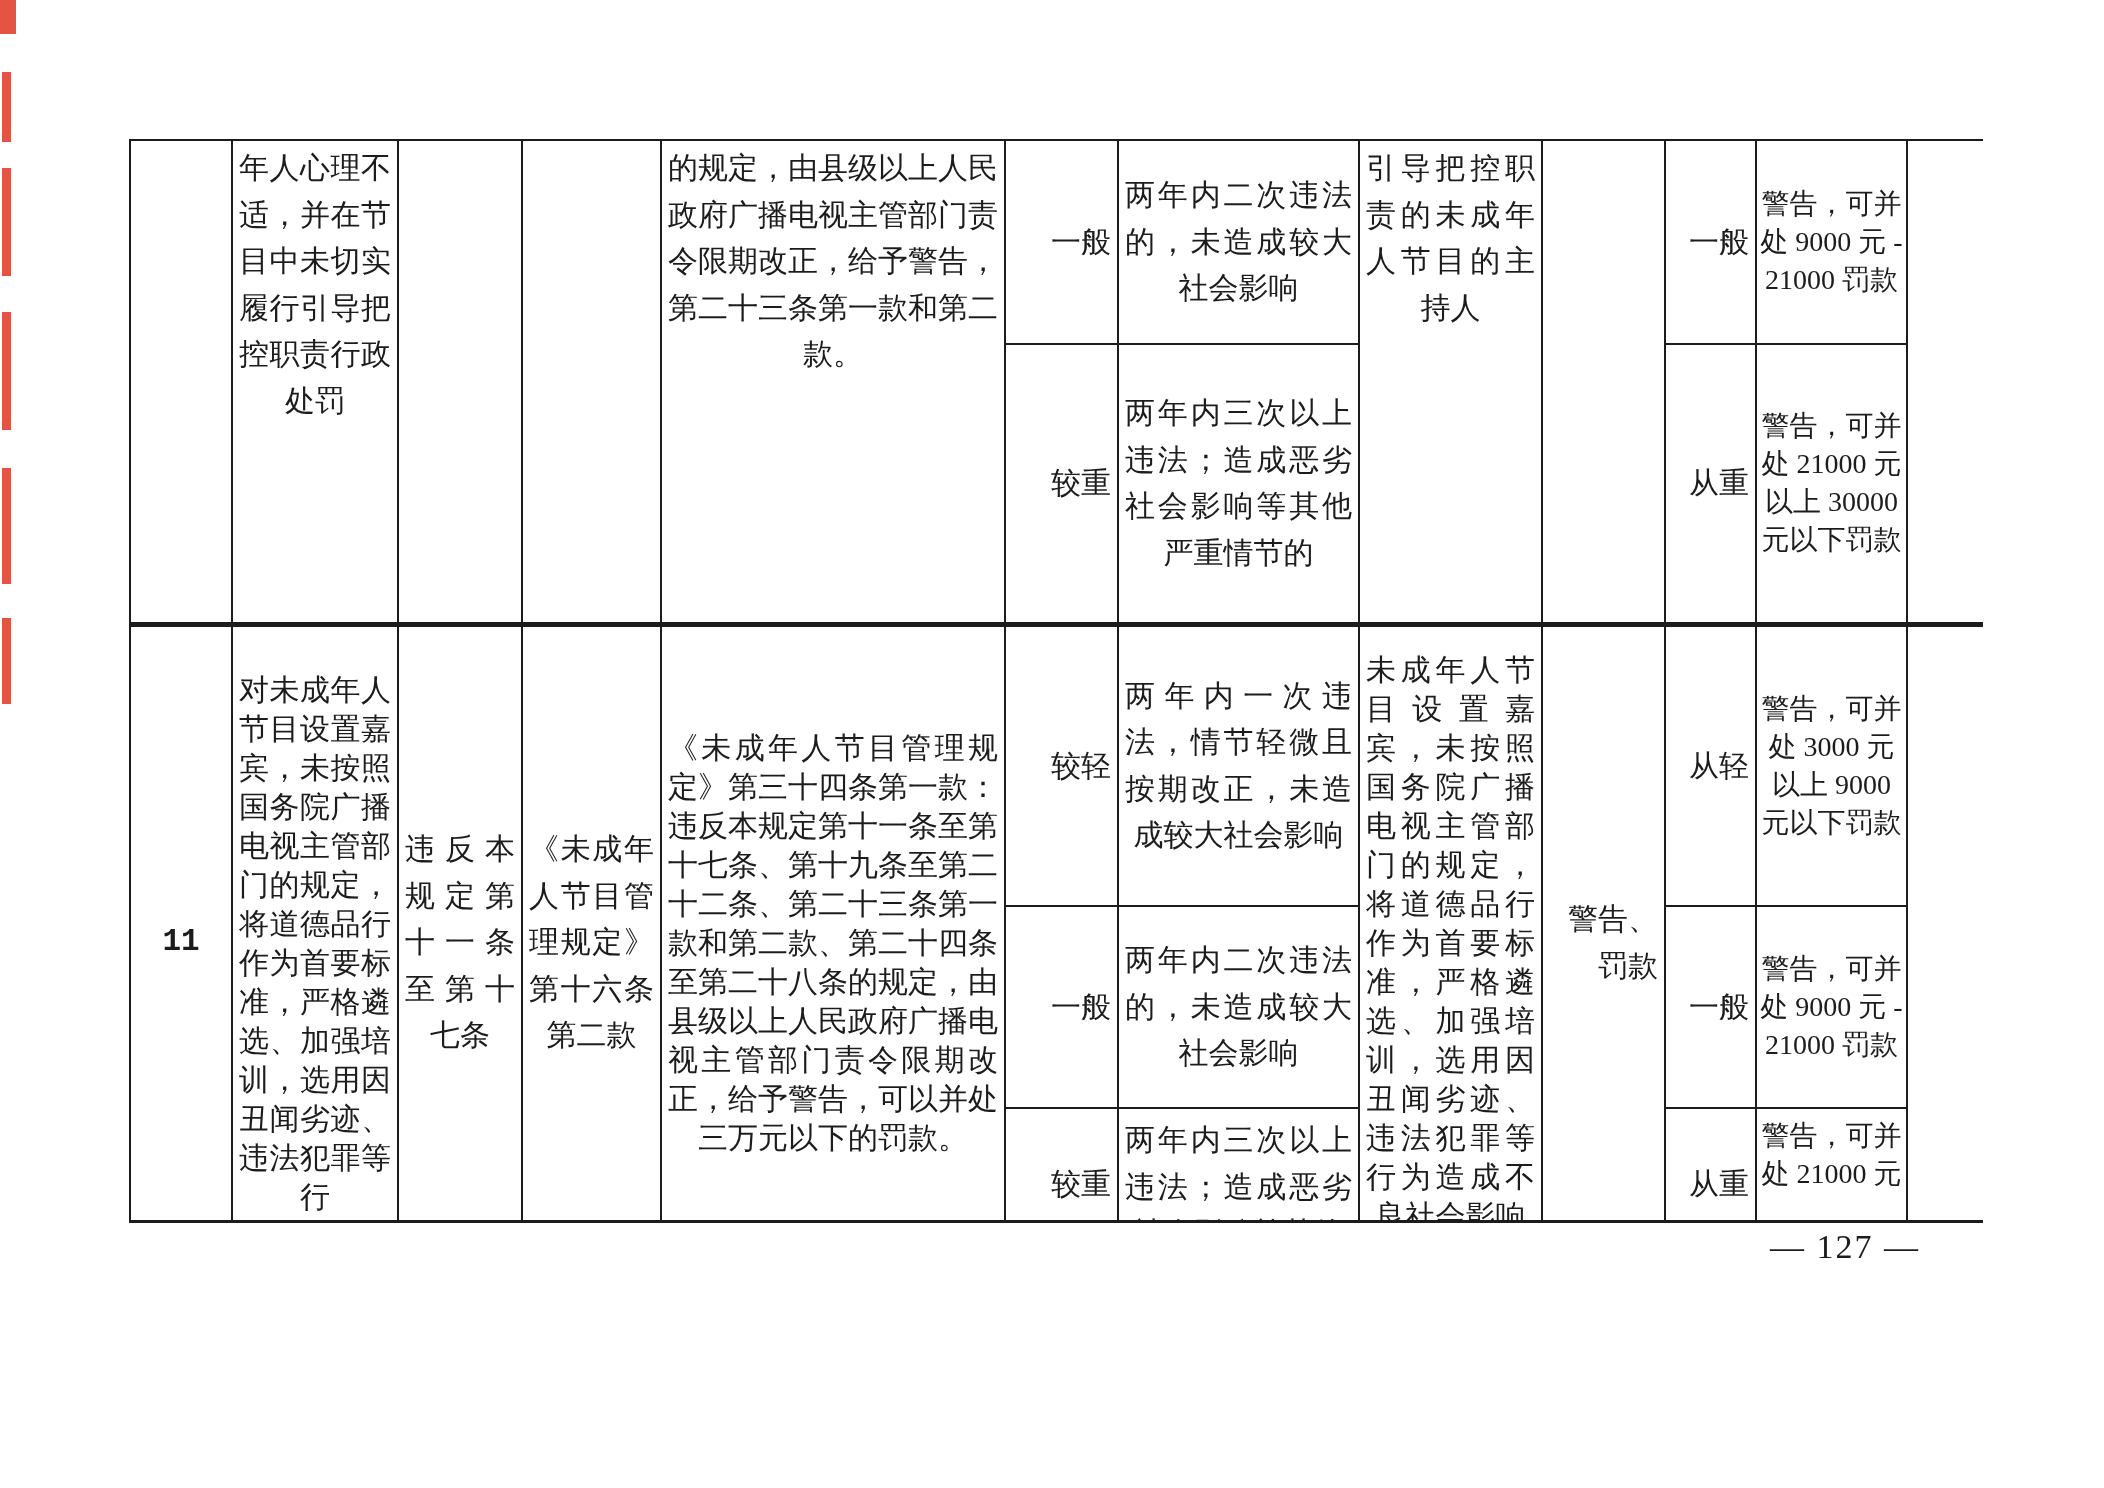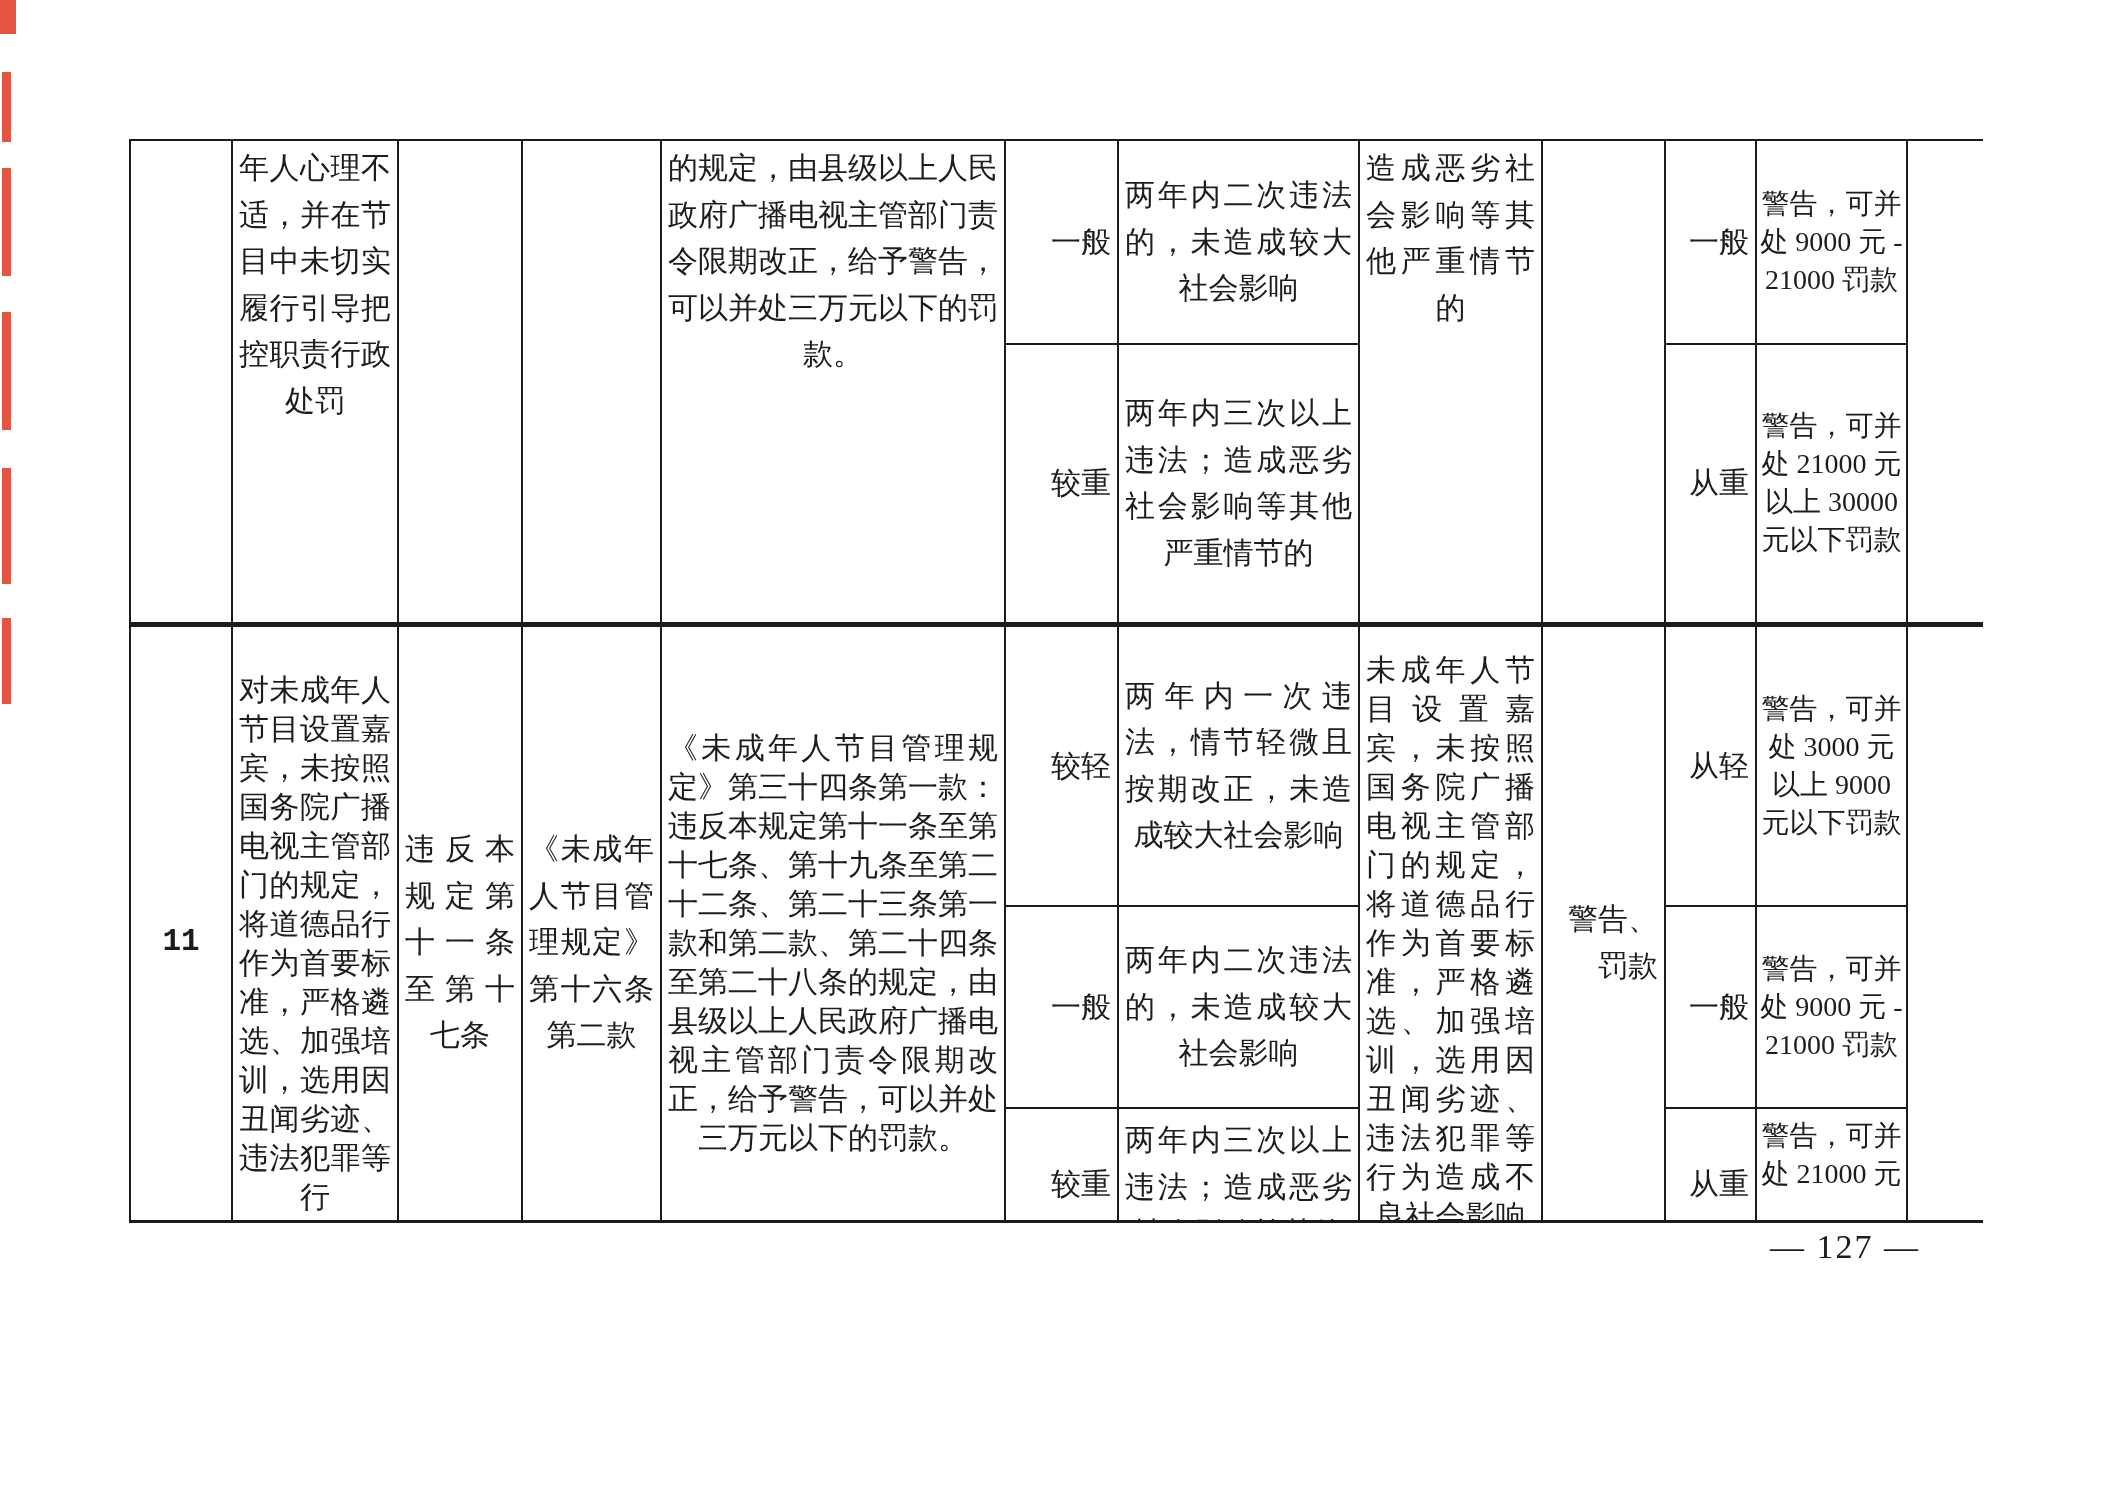--- a/index.html
+++ b/index.html
@@ -76,24 +76,24 @@
         <col style="width:151px">
         <col style="width:77px">
     </colgroup>
 
     <tbody>
         <tr style="height:204px;">
       <td rowspan="2" class="seq-cell"></td>
       <td rowspan="2" class="jc v-top">年人心理不适，并在节目中未切实履行引导把控职责行政处罚</td>
       <td rowspan="2"></td>
       <td rowspan="2"></td>
-      <td rowspan="2" class="jc v-top">的规定，由县级以上人民政府广播电视主管部门责令限期改正，给予警告，可以并处三万元以下的罚款。</td>
+      <td rowspan="2" class="jc v-top">的规定，由县级以上人民政府广播电视主管部门责令限期改正，给予警告，第二十三条第一款和第二款。</td>
       <td class="label-cell">一般</td>
       <td class="jc">两年内二次违法的，未造成较大社会影响</td>
-      <td rowspan="2" class="jc v-top">造成恶劣社会影响等其他严重情节的</td>
+      <td rowspan="2" class="jc v-top">引导把控职责的未成年人节目的主持人</td>
       <td rowspan="2"></td>
       <td class="label-cell">一般</td>
       <td class="penalty-cell">警告，可并处 9000 元 - 21000 罚款</td>
       <td rowspan="2"></td>
     </tr>
 
     <tr style="height:280px;">
       <td class="label-cell">较重</td>
       <td class="jc">两年内三次以上违法；造成恶劣社会影响等其他严重情节的</td>
       <td class="label-cell">从重</td>

